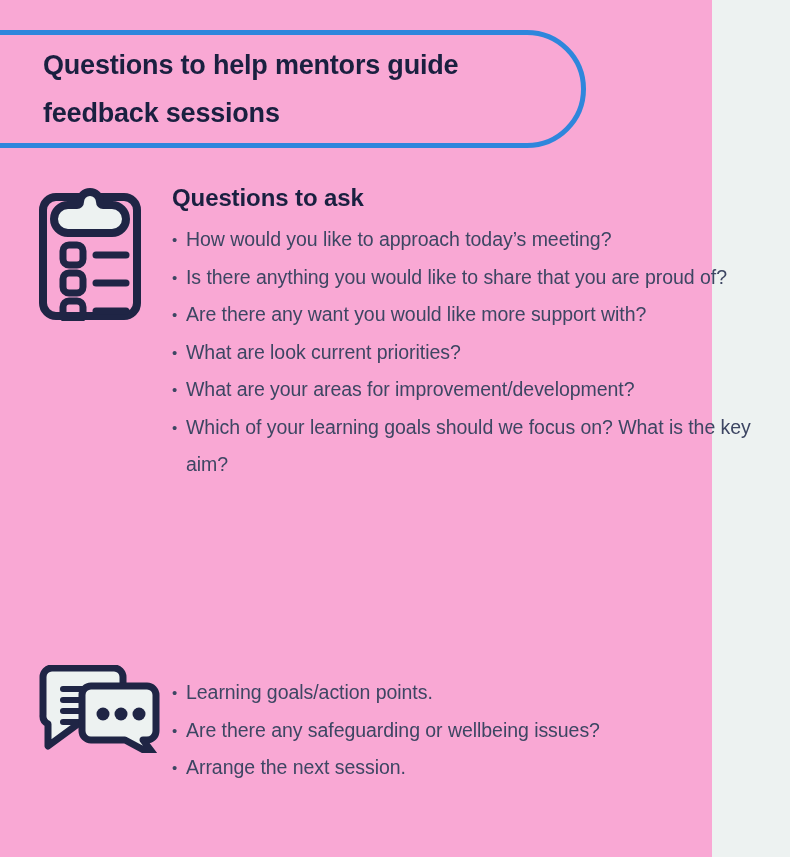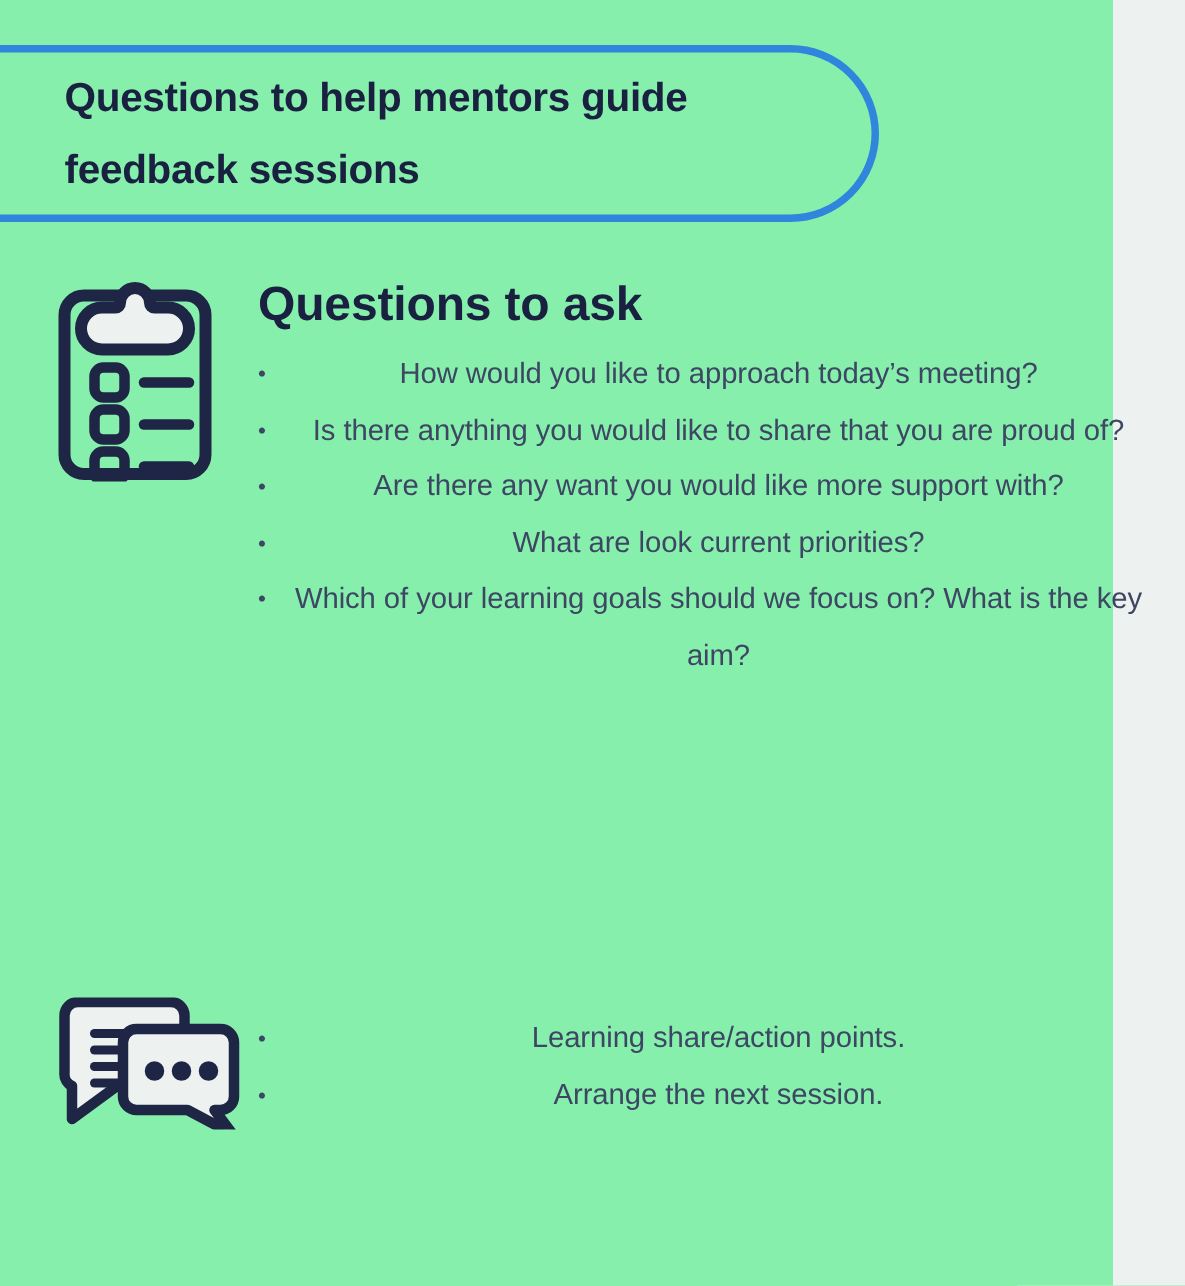--- a/index.html
+++ b/index.html
@@ -13,22 +13,21 @@
     overflow: hidden;
     background: #edf2f1;
     font-family: "Liberation Sans", sans-serif;
     -webkit-font-smoothing: antialiased;
   }
 
   .poster {
     position: relative;
     width: 712px;
     height: 857px;
-    background: #86efac;
-    padding-left: 30px;
+    background: #f9a8d4;
   }
 
   
   .header-pill {
     position: absolute;
     left: -80px;
     top: 30px;
     width: 666px;
     height: 118px;
     box-sizing: border-box;
@@ -70,41 +69,40 @@
   .section-body {
     position: absolute;
     left: 172px;
     top: 0;
     width: 600px;
   }
 
   .section-heading {
     margin: 0;
     color: #1a2040;
-    font-size: 32px;
+    font-size: 24px;
     font-weight: bold;
     letter-spacing: -0.1px;
     line-height: 1.22;
   }
 
   .bullet-list {
     list-style: none;
     margin: 0;
     padding: 0;
   }
   .bullet-item {
     position: relative;
     margin: 0;
     padding-left: 14px;
     color: #3d4663;
     font-size: 19.5px;
     font-weight: normal;
     line-height: 37.5px;
     letter-spacing: -0.05px;
-    text-align: center;
   }
   .bullet-item::before {
     content: "\2022";
     position: absolute;
     left: 0;
     top: 0;
     font-size: 15px;
     line-height: 37.5px;
     color: #3d4663;
   }
@@ -135,20 +133,21 @@
         <line x1="58" y1="128" x2="88" y2="128" stroke="#1f2545" stroke-width="7" stroke-linecap="round"></line>
       </svg>
     </div>
     <div class="section-body">
       <h2 class="section-heading">Questions to ask</h2>
       <ul class="bullet-list list-questions">
         <li class="bullet-item">How would you like to approach today’s meeting?</li>
         <li class="bullet-item">Is there anything you would like to share that you are proud of?</li>
         <li class="bullet-item">Are there any want you would like more support with?</li>
         <li class="bullet-item">What are look current priorities?</li>
+        <li class="bullet-item">What are your areas for improvement/development?</li>
         <li class="bullet-item">Which of your learning goals should we focus on? What is the key aim?</li>
       </ul>
     </div>
   </div>
 
   <div class="section section-points">
     <div class="section-icon">
       <svg width="122" height="88" viewBox="0 0 122 88" fill="none" aria-hidden="true">
         <path d="M5 12 a9 9 0 0 1 9 -9 h62 a9 9 0 0 1 9 9 v38 a9 9 0 0 1 -9 9 h-36 l-30 22 v-22 a9 9 0 0 1 -5 -9 z" fill="#edf2f1" stroke="#1f2545" stroke-width="7" stroke-linejoin="round"></path>
         <line x1="25" y1="24" x2="66" y2="24" stroke="#1f2545" stroke-width="6" stroke-linecap="round"></line>
@@ -156,19 +155,20 @@
         <line x1="25" y1="46" x2="52" y2="46" stroke="#1f2545" stroke-width="6" stroke-linecap="round"></line>
         <line x1="25" y1="57" x2="52" y2="57" stroke="#1f2545" stroke-width="6" stroke-linecap="round"></line>
         <path d="M44 30 a9 9 0 0 1 9 -9 h56 a9 9 0 0 1 9 9 v36 a9 9 0 0 1 -9 9 h-4 l12 16 l-30 -16 h-34 a9 9 0 0 1 -9 -9 z" fill="#edf2f1" stroke="#1f2545" stroke-width="7" stroke-linejoin="round"></path>
         <circle cx="65" cy="49" r="6.5" fill="#1f2545"></circle>
         <circle cx="83" cy="49" r="6.5" fill="#1f2545"></circle>
         <circle cx="101" cy="49" r="6.5" fill="#1f2545"></circle>
       </svg>
     </div>
     <div class="section-body">
       <ul class="bullet-list list-points">
-        <li class="bullet-item">Learning share/action points.</li>
+        <li class="bullet-item">Learning goals/action points.</li>
+        <li class="bullet-item">Are there any safeguarding or wellbeing issues?</li>
         <li class="bullet-item">Arrange the next session.</li>
       </ul>
     </div>
   </div>
 
 </div>
 
 </body></html>

